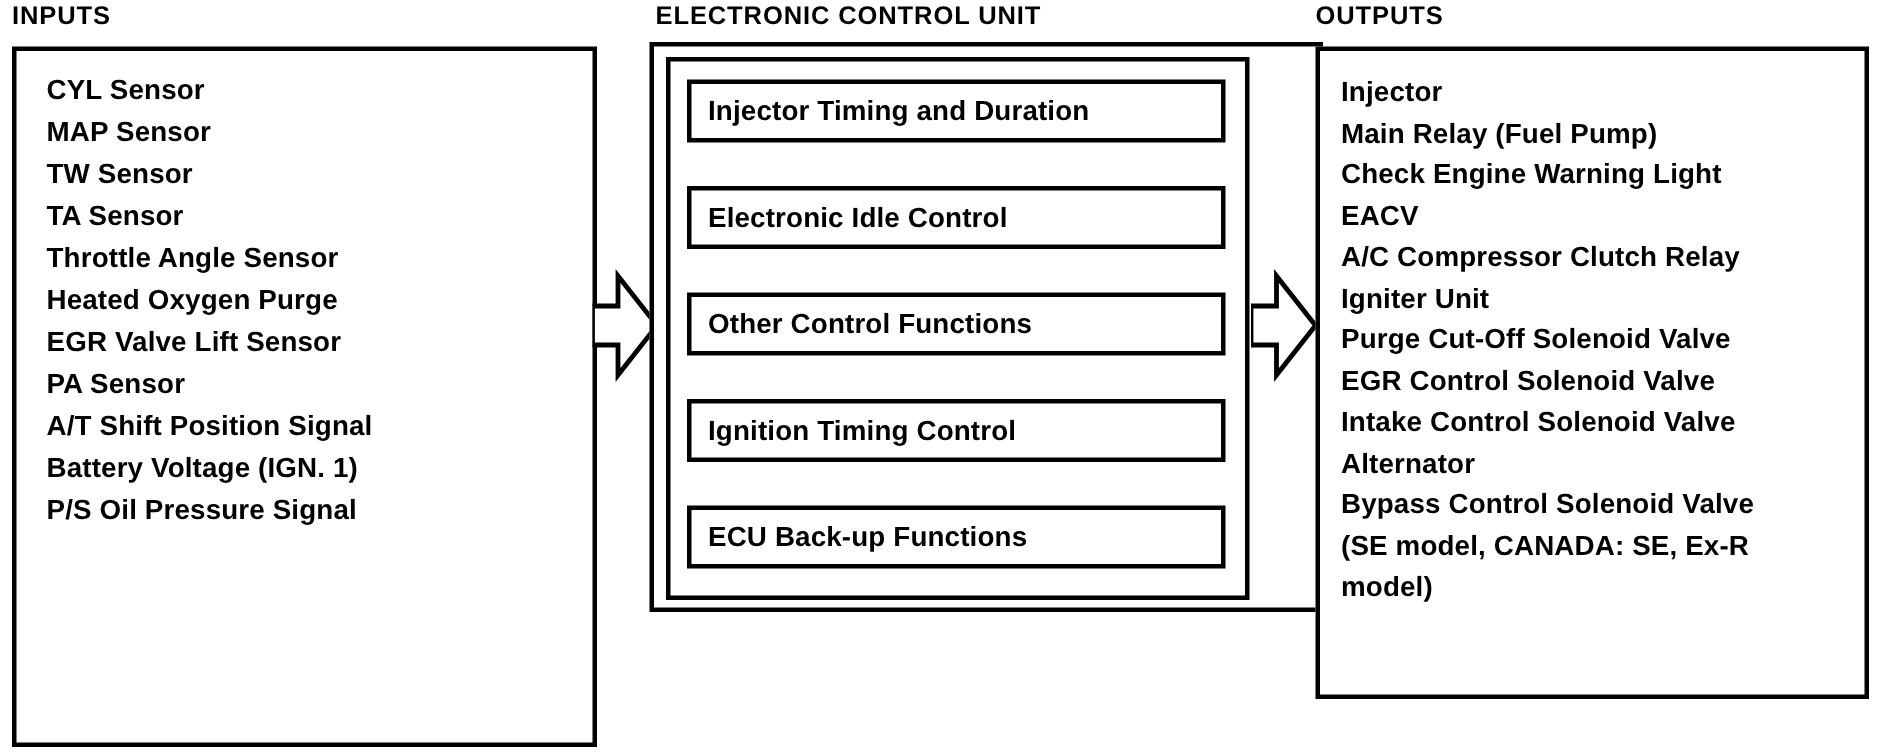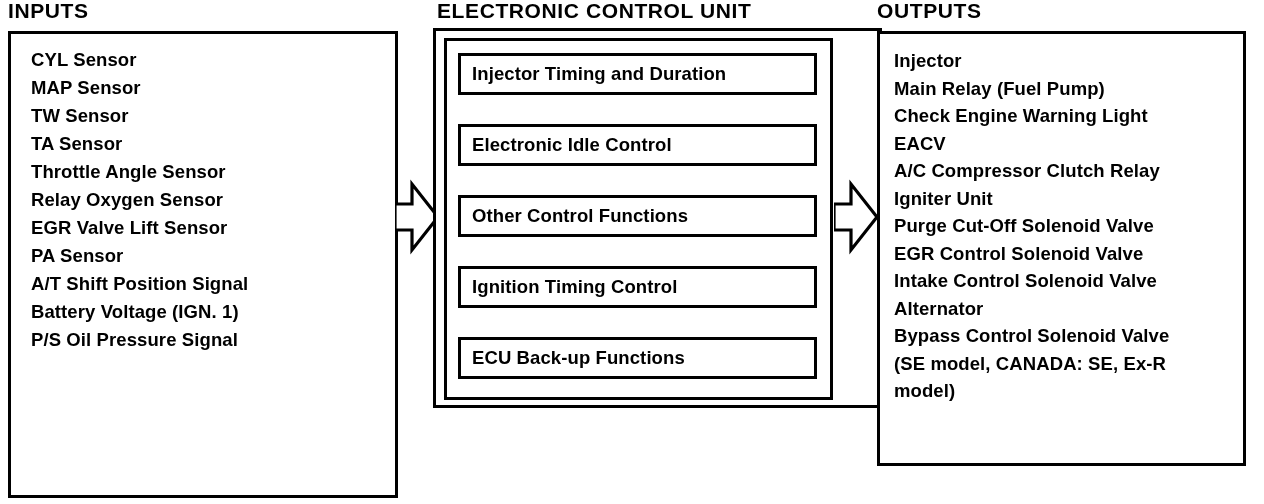--- a/index.html
+++ b/index.html
@@ -16,21 +16,21 @@
   }
   #canvas {
     position: relative;
     width: 1264px;
     height: 504px;
   }
 
   
   .section-heading {
     position: absolute;
-    font-size: 21px;
+    font-size: 17px;
     font-weight: bold;
     letter-spacing: 0.6px;
     line-height: 19px;
     white-space: nowrap;
   }
   #heading-inputs  { left: 8px;   top: 1px; }
   #heading-ecu     { left: 437px; top: 1px; }
   #heading-outputs { left: 877px; top: 1px; }
 
   
@@ -121,21 +121,21 @@
 
   <div class="section-heading" id="heading-inputs">INPUTS</div>
 
   <div class="list-box" id="inputs-box">
     <div class="item-list" id="inputs-list">
         <div class="list-item">CYL Sensor</div>
         <div class="list-item">MAP Sensor</div>
         <div class="list-item">TW Sensor</div>
         <div class="list-item">TA Sensor</div>
         <div class="list-item">Throttle Angle Sensor</div>
-        <div class="list-item">Relay Oxygen Sensor</div>
+        <div class="list-item">Heated Oxygen Purge</div>
         <div class="list-item">EGR Valve Lift Sensor</div>
         <div class="list-item">PA Sensor</div>
         <div class="list-item">A/T Shift Position Signal</div>
         <div class="list-item">Battery Voltage (IGN. 1)</div>
         <div class="list-item">P/S Oil Pressure Signal</div>
       </div>
   </div>
 
   <div class="block-arrow" id="arrow-inputs-to-ecu">
     <svg width="44" height="78" viewBox="0 0 44 78" xmlns="http://www.w3.org/2000/svg">

